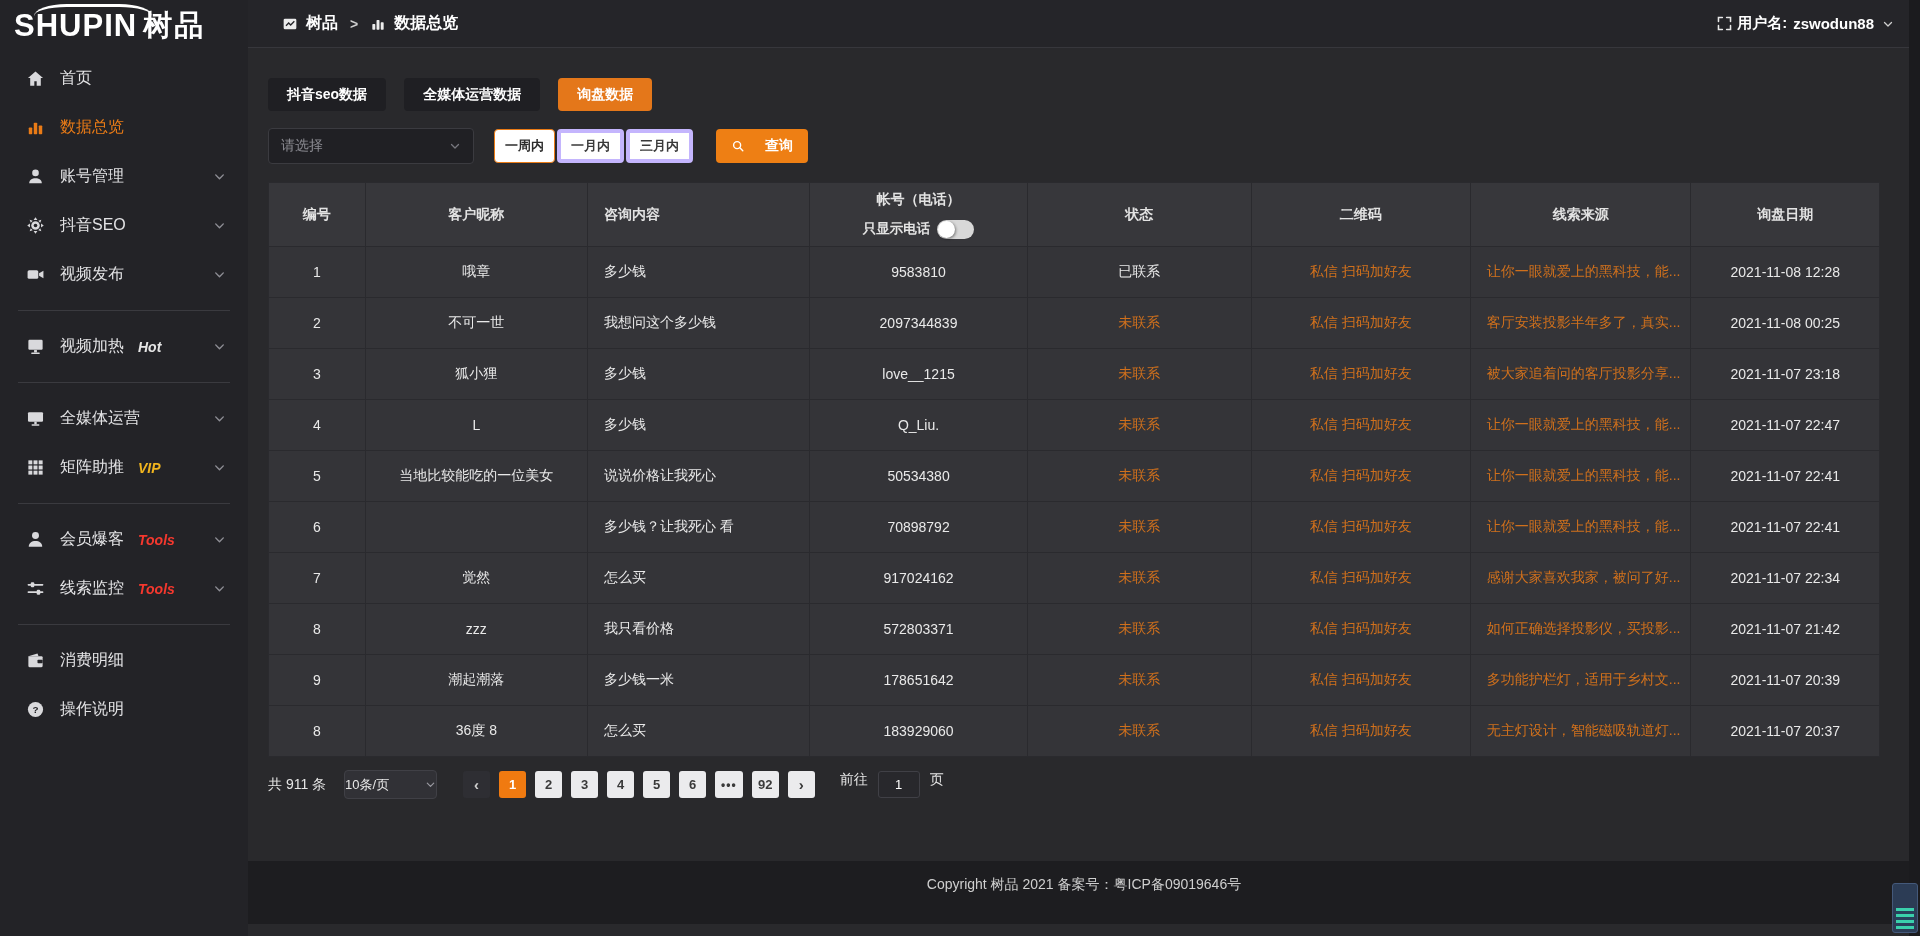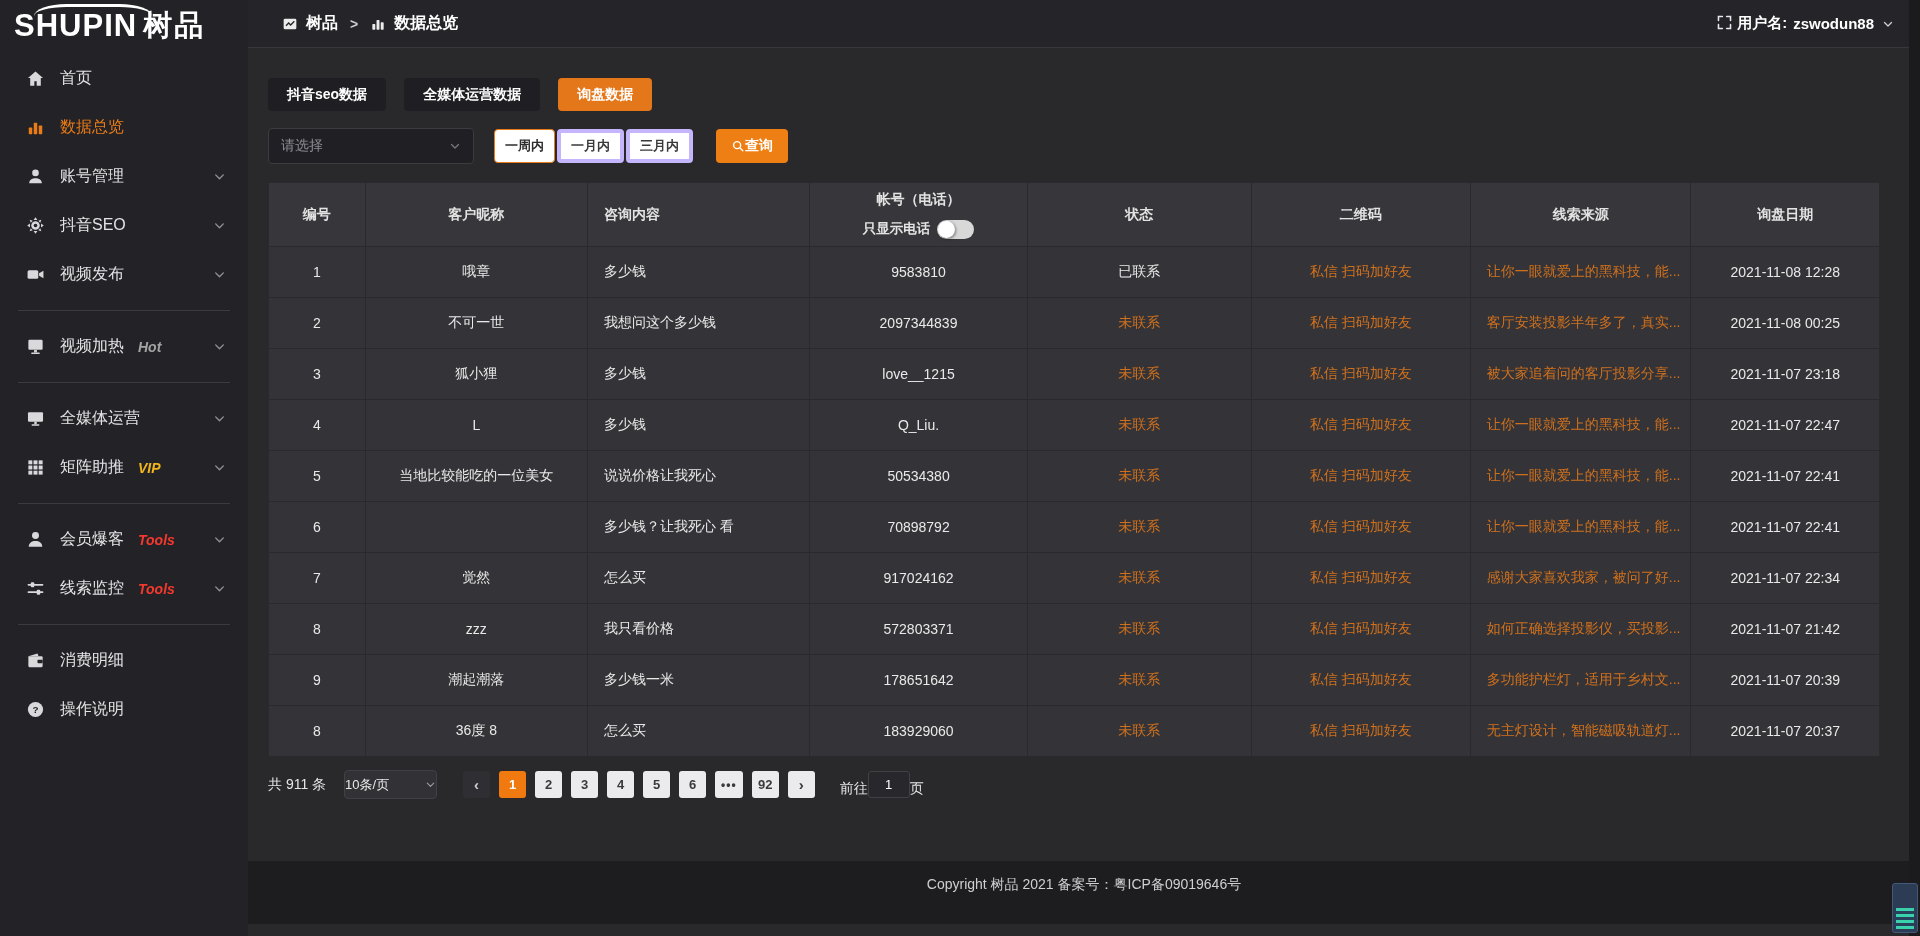--- a/index.html
+++ b/index.html
@@ -23,38 +23,38 @@
   .chev { margin-left:auto; width:13px; height:13px; color:#8f8f96; }
   .chev svg { width:100%; height:100%; display:block; }
   .side-divider { height:1px; background:#3a3a3f; margin:11px 18px; }
 
   
   .topbar { position:absolute; left:248px; right:0; top:0; height:48px; background:#252529; border-bottom:1px solid #37373c; display:flex; align-items:center; padding:0 26px 0 34px; z-index:2; }
   .crumb { display:flex; align-items:center; gap:8px; font-size:16px; font-weight:bold; color:#fff; }
   .crumb-icon { width:16px; height:16px; color:#ececec; }
   .crumb-icon svg { width:100%; height:100%; display:block; }
   .crumb-sep { color:#cfcfcf; font-size:14px; margin:0 4px; }
-  .top-right { margin-left:auto; display:flex; align-items:flex-start; gap:4px; }
+  .top-right { margin-left:auto; display:flex; align-items:center; gap:4px; }
   .fs-icon { width:17px; height:17px; color:#e8e8e8; cursor:pointer; }
   .fs-icon svg { width:100%; height:100%; display:block; }
   .user-box { display:flex; align-items:center; gap:6px; font-size:15px; font-weight:bold; color:#fff; cursor:pointer; }
   .user-box .chev { width:12px; height:12px; color:#cfcfcf; margin-left:2px; }
 
   
   .main { position:absolute; left:248px; right:0; top:48px; bottom:63px; background:#29292c; padding:30px 40px 0 20px; overflow:hidden; }
   .tab-row { display:flex; gap:18px; margin-bottom:17px; }
   .tab-btn { height:33px; padding:0 19px; display:flex; align-items:center; background:#1f1f23; color:#fff; font-size:14px; font-weight:bold; border-radius:4px; cursor:pointer; }
   .tab-btn.active { background:#e4771a; }
 
   .filter-row { display:flex; align-items:center; gap:11px; margin-bottom:18px; }
   .select { width:206px; height:36px; background:#202024; border:1px solid #3b3b40; border-radius:4px; display:flex; align-items:center; padding:12px 12px; color:#8b8b92; font-size:14px; cursor:pointer; margin-right:9px; }
   .select .chev { width:12px; height:12px; color:#77777e; }
   .range-btn { height:34px; min-width:52px; padding:0 10px; background:#ffffff; color:#3a3a3a; border:4px solid #c4b5fd; border-radius:4px; font-size:13px; font-weight:bold; display:flex; align-items:center; justify-content:center; cursor:pointer; }
   .range-btn.selected { border:1px solid #ea7b16; color:#2d2d2d; }
-  .query-btn { height:34px; padding:0 15px; margin-left:12px; background:#ee7f14; color:#fff; border-radius:4px; font-size:14px; font-weight:bold; display:flex; align-items:center; gap:0; cursor:pointer; }
+  .query-btn { height:34px; padding:0 15px; margin-left:12px; background:#ee7f14; color:#fff; border-radius:4px; font-size:14px; font-weight:bold; display:flex; align-items:center; gap:20px; cursor:pointer; }
   .q-icon { width:14px; height:14px; color:#fff; }
   .q-icon svg { width:100%; height:100%; display:block; }
 
   
   table { width:100%; border-collapse:collapse; table-layout:fixed; }
   th, td { background:#343438; border:1px solid #2a2a2e; font-size:14px; text-align:center; color:#e9e9e9; overflow:hidden; white-space:nowrap; }
   thead th { height:64px; background:#37373b; font-weight:bold; color:#e3e3e3; }
   tbody td { height:51px; }
   th.al, td.al { text-align:left; padding-left:16px; }
   .acct-head { display:flex; flex-direction:column; align-items:center; gap:11px; }
@@ -69,21 +69,21 @@
   .pagi { display:flex; align-items:center; margin-top:13px; font-size:14px; color:#e6e6e6; }
   .pagi .total { margin-right:18px; }
   .size-select { width:93px; height:29px; background:#313136; border:1px solid #404046; border-radius:4px; display:flex; align-items:center; justify-content:center; gap:7px; font-size:13px; color:#e8e8e8; cursor:pointer; margin-right:26px; }
   .size-select .chev { width:11px; height:11px; color:#9a9aa1; }
   .pg-nav, .pg-btn { min-width:27px; height:27px; border-radius:3px; display:flex; align-items:center; justify-content:center; font-size:13px; font-weight:bold; cursor:pointer; margin-right:9px; }
   .pg-prev { background:#2e2e33; color:#cfcfcf; font-size:15px; }
   .pg-next { background:#ebebed; color:#3a3a3a; font-size:15px; }
   .pg-btn { background:#ebebed; color:#3a3a3a; padding:0 6px; }
   .pg-btn.active { background:#f07a10; color:#fff; }
   .pg-btn.ellipsis { letter-spacing:1px; font-size:12px; }
-  .goto { display:flex; align-items:flex-end; margin-left:16px; }
+  .goto { display:flex; align-items:flex-start; gap:10px; margin-left:16px; }
   .goto input { width:42px; height:27px; background:#28282c; border:1px solid #404046; border-radius:3px; color:#fff; font-size:13px; text-align:center; outline:none; font-family:inherit; }
 
   
   .footer { position:absolute; left:248px; right:0; bottom:12px; height:63px; background:#1d1d20; text-align:center; padding-top:15px; font-size:14px; color:#cfcfcf; z-index:1; }
 
   
   .scroll-strip { position:absolute; right:0; top:0; bottom:0; width:11px; background:#1b1b1e; z-index:6; cursor:pointer; }
   .corner-widget { position:absolute; right:2px; bottom:3px; width:26px; height:50px; background:#2c3c55; border:1px solid #44597a; border-radius:3px; z-index:7; overflow:hidden; cursor:pointer; }
   .corner-widget .stripes { position:absolute; left:3px; right:3px; bottom:3px; height:21px; background:repeating-linear-gradient(180deg,#3ad0ac 0 3px,#27415c 3px 6px); }
 </style>
@@ -163,21 +163,21 @@
         <div class="side-divider"></div>
         <div class="side-item">
           <span class="s-icon">
             <svg viewBox="0 0 24 24" fill="currentColor">
               <rect x="3" y="3.5" width="18" height="12.5" rx="1.5"></rect>
               <rect x="10.2" y="16.5" width="3.6" height="3"></rect>
               <rect x="6.5" y="19.5" width="11" height="2" rx="1"></rect>
             </svg>
           </span>
           <span class="s-label">视频加热</span>
-          <span class="badge" style="color:#a3a3a3">Hot</span>
+          <span class="badge" style="color:#e5e5e5">Hot</span>
           <span class="chev">
             <svg viewBox="0 0 24 24" fill="none" stroke="currentColor" stroke-width="2.6" stroke-linecap="round" stroke-linejoin="round">
               <path d="M5 9l7 7 7-7"></path>
             </svg>
           </span>
         </div>
         <div class="side-divider"></div>
         <div class="side-item">
           <span class="s-icon">
             <svg viewBox="0 0 24 24" fill="currentColor">

